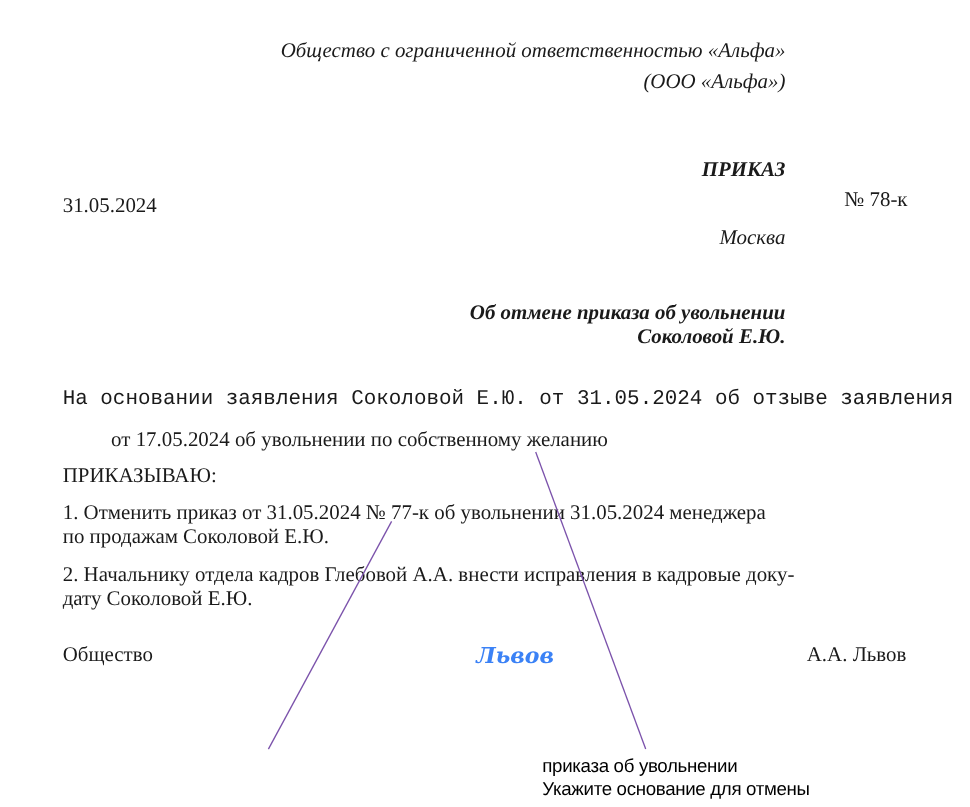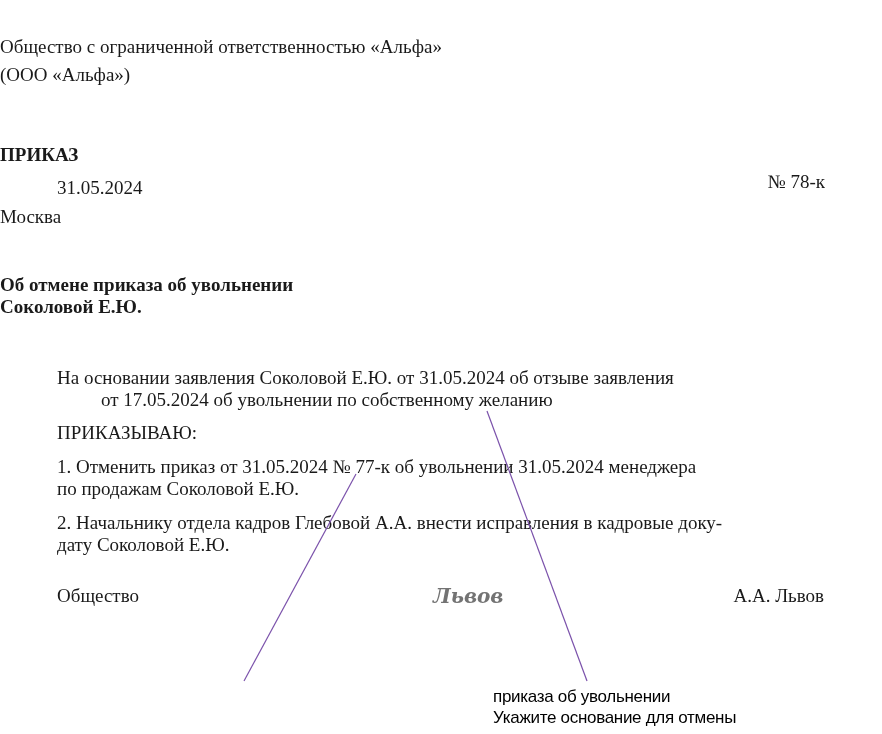--- a/index.html
+++ b/index.html
@@ -1,41 +1,41 @@
 <!DOCTYPE html>
 <html><head>
 <meta charset="utf-8">
 <style>
   html, body { margin: 0; padding: 0; background: #ffffff; }
   body { width: 882px; height: 734px; position: relative; overflow: hidden;
          font-family: "DejaVu Serif", "Liberation Serif", serif; color: #1a1a1a; }
   .abs { position: absolute; white-space: nowrap; }
   .serif { font-family: "Liberation Serif", "DejaVu Serif", serif; font-size: 19px; }
-  .center { left: 0; width: 714px; text-align: left; }
+  .center { left: 0; width: 714px; text-align: right; font-style: italic; }
   .bold { font-weight: bold; }
-  .sig { font-style: italic; color: #737373; font-size: 20px; font-weight: bold; }
+  .sig { font-style: italic; color: #3b82f6; font-size: 20px; font-weight: bold; }
   .note { font-family: "Liberation Sans", "DejaVu Sans", sans-serif; font-size: 17px; line-height: 21px; color: #000; letter-spacing: -0.3px; }
   svg.lines { position: absolute; left: 0; top: 0; }
 </style>
 </head>
 <body>
 
 <div>
   <div class="abs serif center" style="top:36px;">Общество с ограниченной ответственностью «Альфа»</div>
   <div class="abs serif center" style="top:64px;">(ООО «Альфа»)</div>
 
   <div class="abs serif center bold" style="top:144px;">ПРИКАЗ</div>
   <div class="abs serif" style="top:177px; left:57px;">31.05.2024</div>
   <div class="abs serif" style="top:171px; right:57px;">№ 78-к</div>
   <div class="abs serif center" style="top:206px;">Москва</div>
 
   <div class="abs serif center bold" style="top:274px;">Об отмене приказа об увольнении</div>
   <div class="abs serif center bold" style="top:296px;">Соколовой Е.Ю.</div>
 
-  <div class="abs serif" style="top:367px; left:57px;">На основании заявления Соколовой Е.Ю. от 31.05.2024 об отзыве заявления</div>
+  <div class="abs serif" style="top:351px; left:57px;font-family:Liberation Mono, monospace;">На основании заявления Соколовой Е.Ю. от 31.05.2024 об отзыве заявления</div>
   <div class="abs serif" style="top:389px; left:57px;margin-left:44px;">от 17.05.2024 об увольнении по собственному желанию</div>
   <div class="abs serif" style="top:422px; left:57px;">ПРИКАЗЫВАЮ:</div>
 
   <div class="abs serif" style="top:456px; left:57px;">1. Отменить приказ от 31.05.2024 № 77-к об увольнении 31.05.2024 менеджера</div>
   <div class="abs serif" style="top:478px; left:57px;">по продажам Соколовой Е.Ю.</div>
   <div class="abs serif" style="top:512px; left:57px;">2. Начальнику отдела кадров Глебовой А.А. внести исправления в кадровые доку-</div>
   <div class="abs serif" style="top:534px; left:57px;">дату Соколовой Е.Ю.</div>
 
   <div class="abs serif" style="top:585px; left:57px;">Общество</div>
   <div class="abs sig" style="top:584px; left:433px;">Львов</div>

